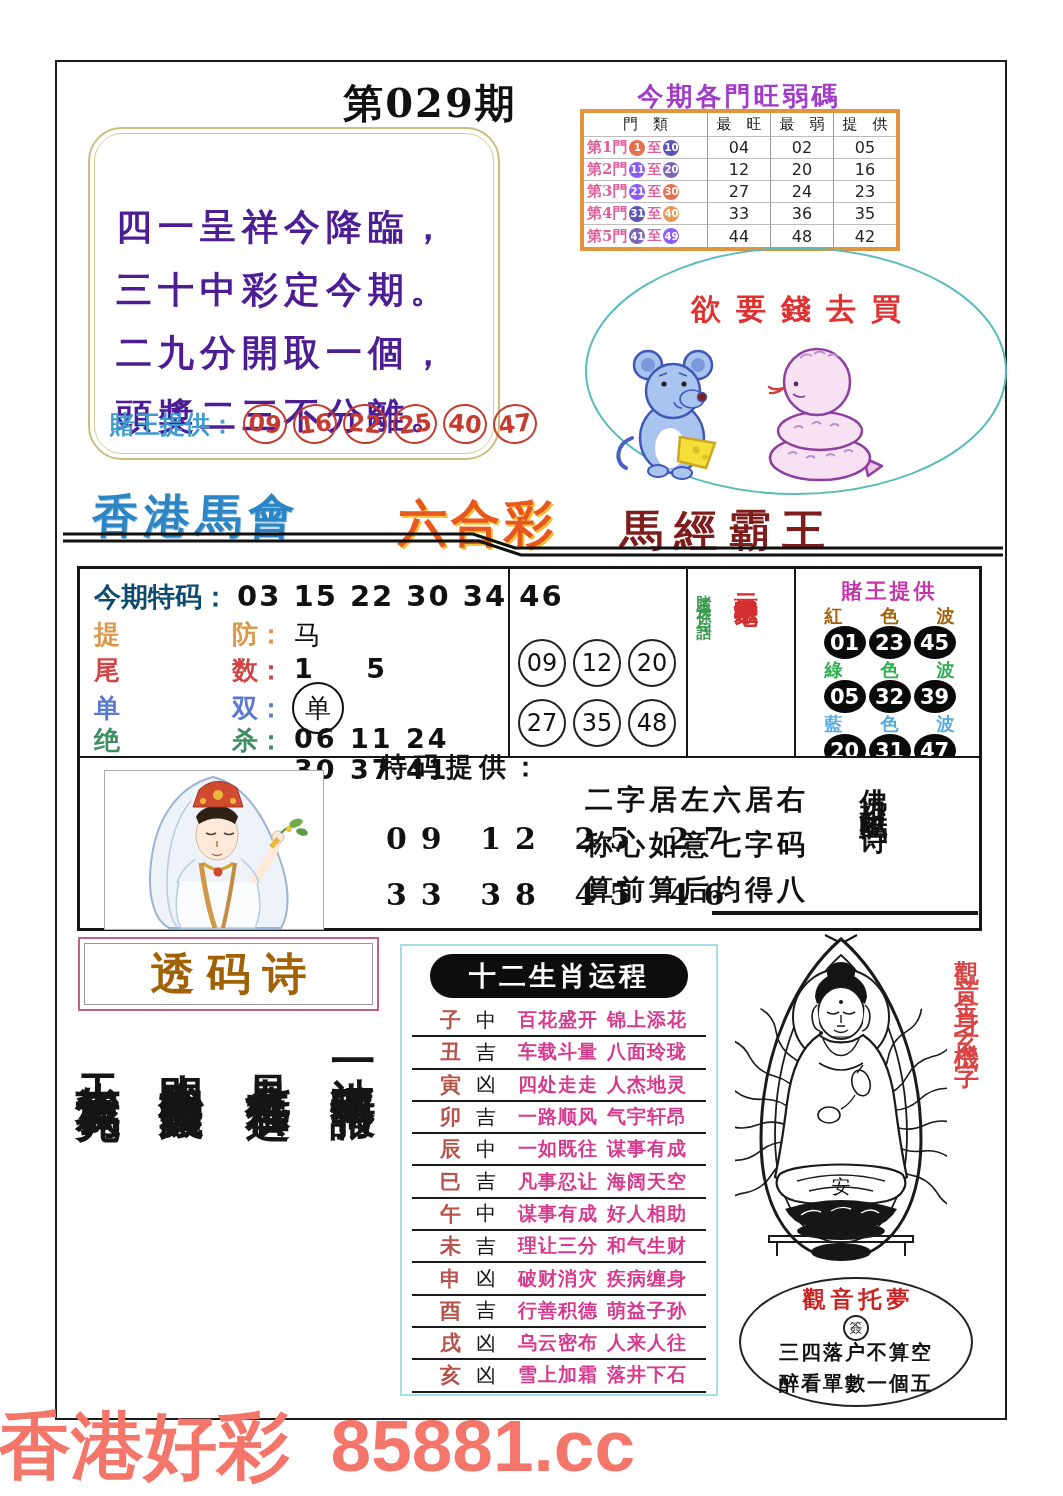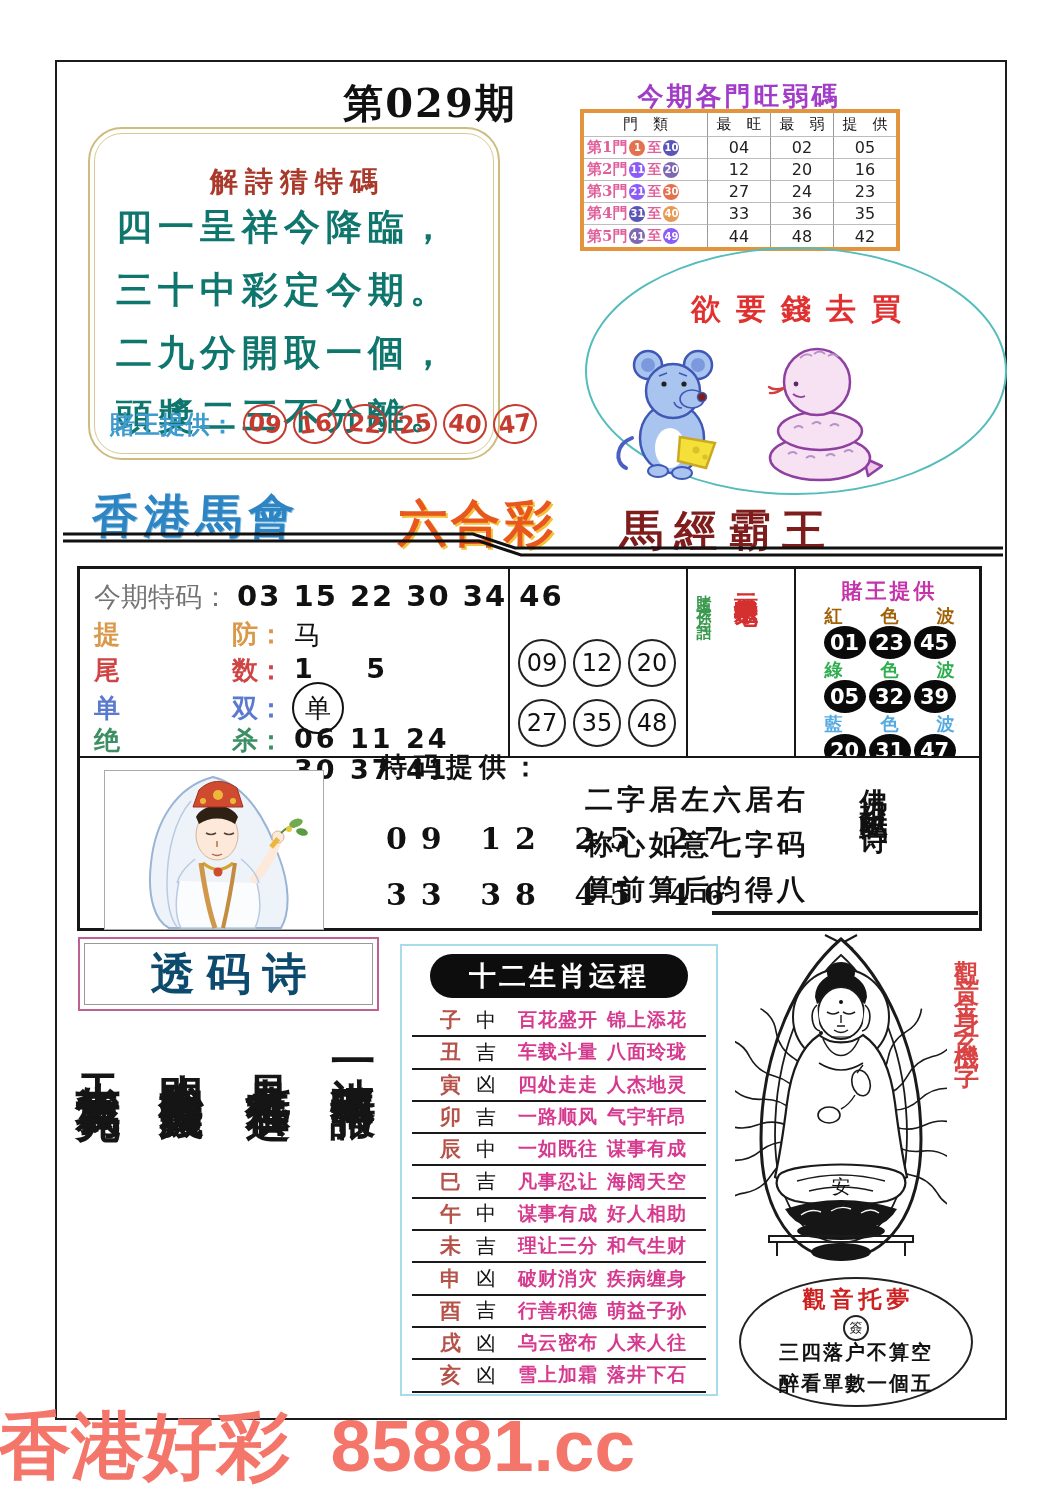--- a/index.html
+++ b/index.html
@@ -13,21 +13,21 @@
   .issue { position:absolute; left:340px; top:76px; width:180px; text-align:center;
            font-size:40px; letter-spacing:2px; font-weight:600; }
 
   
   .poem-box { position:absolute; left:88px; top:127px; width:412px; height:333px;
               border:2px solid #cdbc7e; border-radius:34px; }
   .poem-box::before { content:""; position:absolute; inset:4px; border:1px solid #d9c990; border-radius:28px; }
   .poem-title { position:absolute; left:0; top:34px; width:100%; text-align:center;
                 color:#a8392b; font-size:28px; font-weight:700; letter-spacing:7px; text-indent:7px; }
   .poem-lines { position:absolute; left:26px; top:66px; }
-  .poem-line { font-size:36px; color:#0f766e; font-weight:700; letter-spacing:6px;
+  .poem-line { font-size:36px; color:#4c1d95; font-weight:700; letter-spacing:6px;
                line-height:63px; white-space:nowrap; }
   .poem-provider { position:absolute; left:20px; bottom:14px; display:flex; align-items:center; gap:6px; }
   .pp-label { color:#3d9bd0; font-size:25px; font-weight:700; margin-right:2px; white-space:nowrap; }
   .pp-num { width:44px; height:40px; border:2px solid #c53b30; border-radius:50%;
             color:#c53b30; font-size:24px; font-weight:700; display:flex; align-items:center;
             justify-content:center; font-family:"DejaVu Sans",sans-serif; }
   .pp-num:nth-child(odd){ transform:rotate(-7deg); }
   .pp-num:nth-child(even){ transform:rotate(5deg); }
 
   
@@ -66,21 +66,21 @@
            letter-spacing:11px; font-family:"Liberation Sans","DejaVu Sans",sans-serif; }
   .banner-lines { position:absolute; left:55px; top:528px; }
 
   
   .main-box { position:absolute; left:77px; top:566px; width:905px; height:365px; border:3px solid #161616; }
   .vdiv { position:absolute; top:0; height:187px; width:2px; background:#161616; }
   .hdiv { position:absolute; top:187px; left:0; right:0; height:2px; background:#161616; }
   .heavy-line { position:absolute; left:632px; bottom:13px; width:266px; height:4px; background:#161616; }
 
   .special-row { position:absolute; left:14px; top:10px; display:flex; gap:8px; align-items:baseline; }
-  .special-label { color:#737373; font-size:27px; font-weight:400; white-space:nowrap; }
+  .special-label { color:#0c4a6e; font-size:27px; font-weight:700; white-space:nowrap; }
   .special-nums { font-family:"DejaVu Sans",sans-serif; font-size:29px; font-weight:700; letter-spacing:2px; }
   .ir { position:absolute; left:14px; width:408px; height:40px; }
   .ir .la { position:absolute; left:0; font-size:26px; font-weight:700; }
   .ir .lb { position:absolute; left:138px; font-size:26px; font-weight:700; }
   .ir .val { position:absolute; left:200px; font-size:27px; }
   .c-ora{color:#d9984a}.c-red{color:#cf4545}.c-blu{color:#5b79cf}.c-grn{color:#3c8f63}
   .v-wei { font-family:"DejaVu Sans",sans-serif; font-weight:700; letter-spacing:22px; }
   .v-circle { position:absolute; left:198px; top:-9px; width:52px; height:52px; border:2px solid #111;
               border-radius:50%; display:flex; align-items:center; justify-content:center; font-size:26px; }
   .v-sha { font-family:"DejaVu Sans",sans-serif; font-weight:600; letter-spacing:3px; font-size:27px; }
@@ -113,21 +113,21 @@
   .tema-l2 { position:absolute; left:306px; top:308px; font-size:30px; letter-spacing:14px; font-weight:600; }
   .fozu-lines { position:absolute; left:505px; top:208px; }
   .fozu-line { font-size:28px; letter-spacing:4px; line-height:45px; white-space:nowrap; font-weight:600; }
   .fozu-title { position:absolute; left:774px; top:198px; writing-mode:vertical-rl; font-size:28px;
                 height:170px; letter-spacing:9px; font-weight:600; }
 
   
   .touma-box { position:absolute; left:78px; top:937px; width:301px; height:74px; border:2px solid #c06090;
                box-shadow: inset 0 0 0 4px #fff, inset 0 0 0 5px #999; }
   .touma-title { width:100%; text-align:center; line-height:70px; font-size:44px; font-weight:800;
-                 letter-spacing:12px; text-indent:12px; color:#0c4a6e; }
+                 letter-spacing:12px; text-indent:12px; color:#a16207; }
   .callig-col { position:absolute; writing-mode:vertical-rl; font-size:45px; font-weight:800; color:#151515;
                 height:362px; top:1038px; letter-spacing:4px; }
   .cc1{left:323px}.cc2{left:238px}.cc3{left:151px}.cc4{left:68px}
 
   
   .zodiac { position:absolute; left:400px; top:944px; width:318px; height:452px;
             border:2px solid #a8dce8; background:#fff; }
   .z-head { margin:8px auto 7px; width:258px; height:44px; background:#0d0d0d; border-radius:22px;
             color:#fff; text-align:center; line-height:44px; font-size:27px; font-weight:700; letter-spacing:3px; }
   .z-rows { margin:0 10px; }
@@ -154,21 +154,20 @@
 </head>
 <body>
 
 <div class="page">
 
   <div class="frame"></div>
 
   <div class="issue">第029期</div>
 
   <section class="poem-box">
-    <div class="poem-title">解詩猜特碼</div>
     <div class="poem-lines">
       <div class="poem-line">四一呈祥今降臨，</div>
       <div class="poem-line">三十中彩定今期。</div>
       <div class="poem-line">二九分開取一個，</div>
       <div class="poem-line">頭獎二三不分離。</div>
     </div>
     <div class="poem-provider">
       <span class="pp-label">賭王提供：</span>
       <span class="pp-num">09</span>
       <span class="pp-num">16</span>

